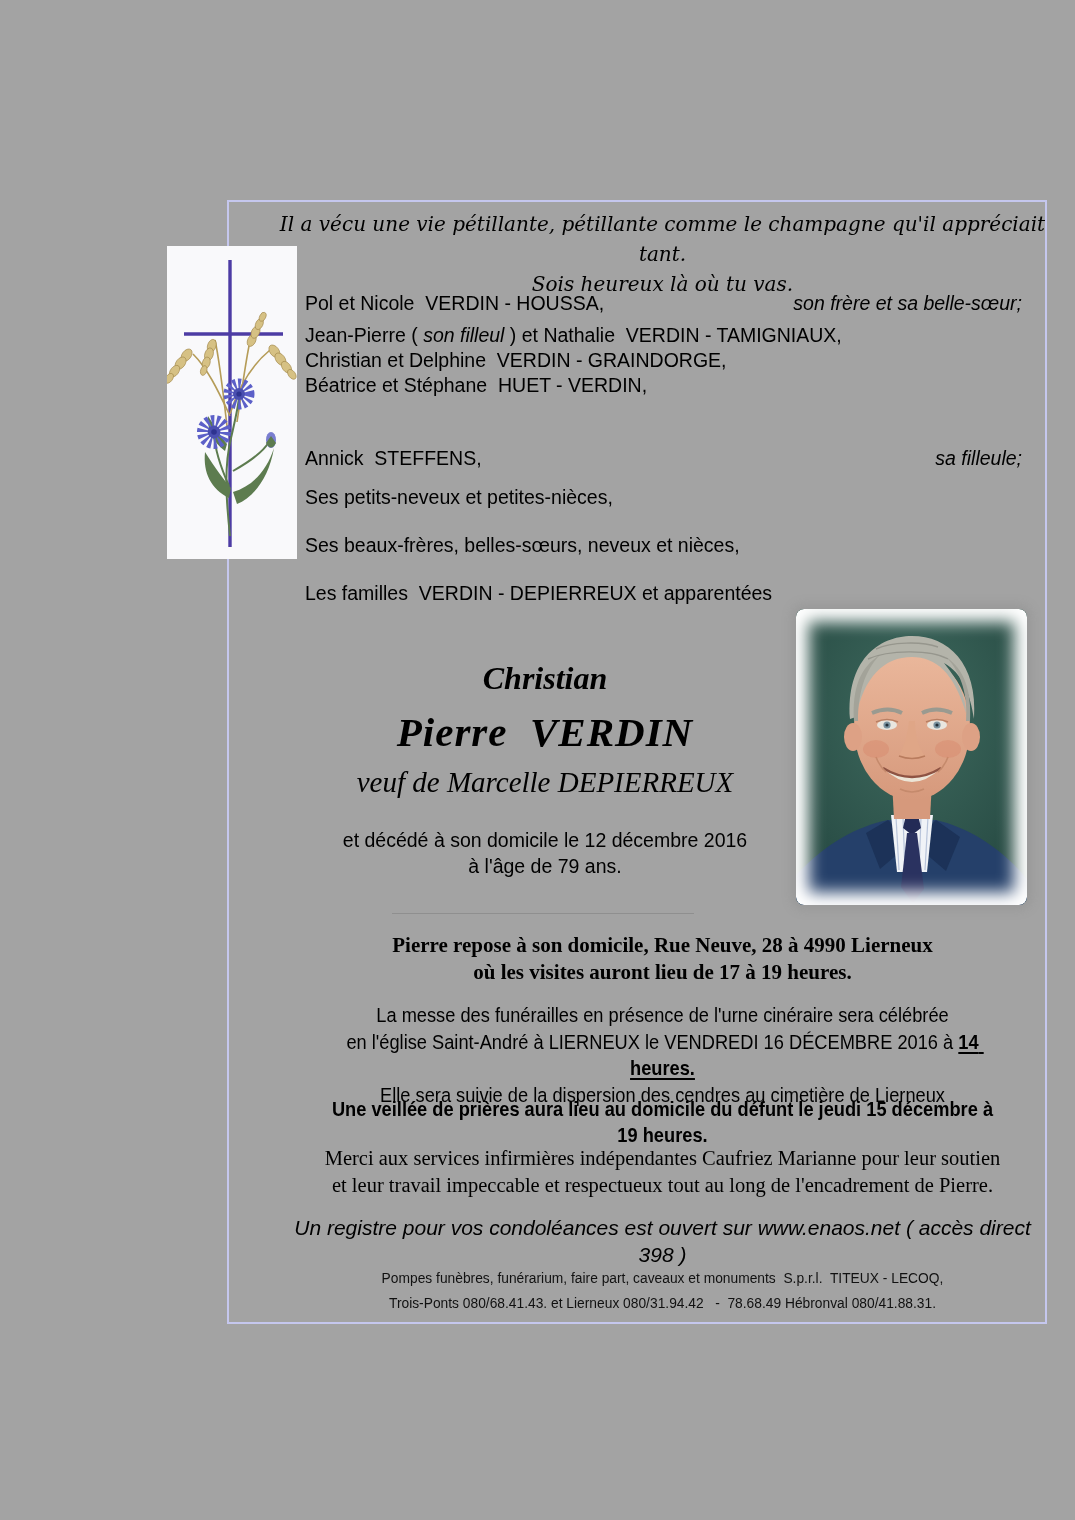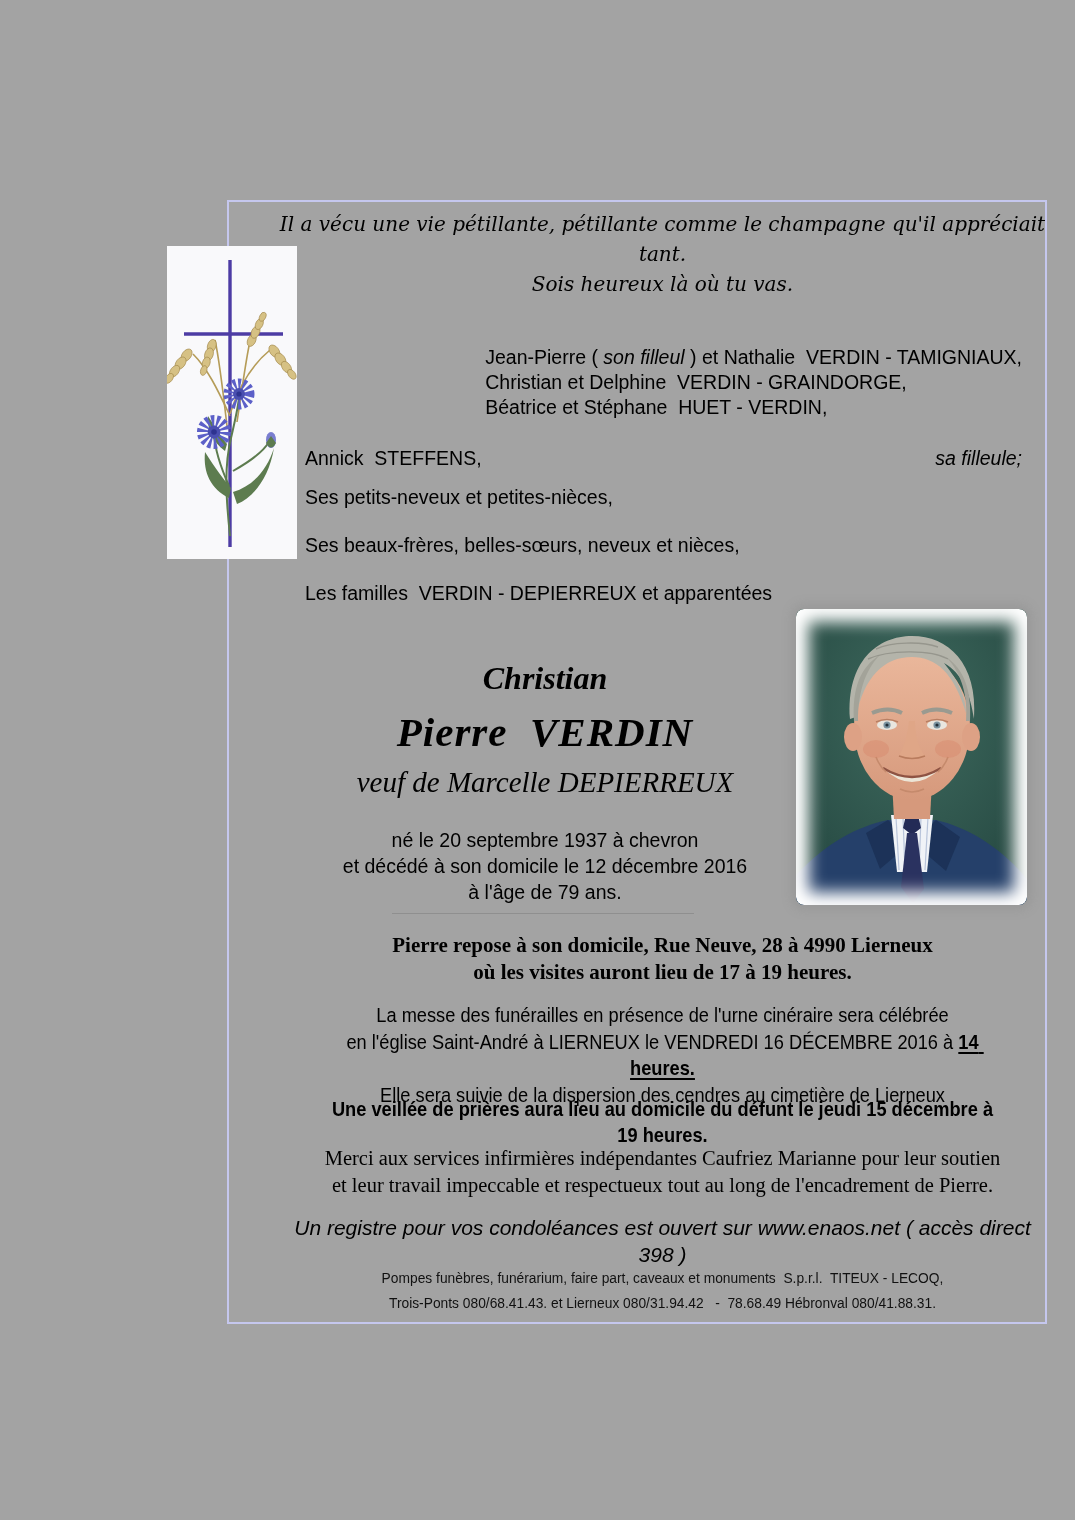--- a/index.html
+++ b/index.html
@@ -119,22 +119,26 @@
         <circle cx="47" cy="186" r="6.4" fill="#4a4fb0"></circle>
           <circle cx="47" cy="186" r="2.8" fill="#2e3390"></circle>
       </g>
       <g>
         <ellipse cx="104" cy="194" rx="5" ry="8" fill="#7a7ed0"></ellipse>
         <path d="M99,197 Q104,206 109,197 L104,190 Z" fill="#5d7c4f"></path>
       </g>
     </svg>
   </div>
 
-
-  <div class="abs fam-row" style="top:345px;flex-direction:column;">
+  <div class="abs fam-row" style="top:291px;">
+    <span class="t">Pol et Nicole  VERDIN - HOUSSA,</span>
+    <span class="t fam-rel">son frère et sa belle-sœur;</span>
+  </div>
+
+  <div class="abs fam-row" style="top:323px;">
     <span>
       <span class="t">Jean-Pierre ( </span><span class="t it">son filleul</span><span class="t"> ) et Nathalie  VERDIN - TAMIGNIAUX,</span>
       <br>
       <span class="t">Christian et Delphine  VERDIN - GRAINDORGE,</span><br>
       <span class="t">Béatrice et Stéphane  HUET - VERDIN,</span>
     </span>
   </div>
 
   <div class="abs fam-row" style="top:446px;">
     <span class="t">Annick  STEFFENS,</span>
@@ -151,21 +155,20 @@
 
   <div class="abs fam-row" style="top:581px;">
     <span class="t">Les familles  VERDIN - DEPIERREUX et apparentées</span>
   </div>
 
   <div class="abs name-col mr-title t">Christian</div>
   <div class="abs name-col mr-name t">Pierre  VERDIN</div>
   <div class="abs name-col mr-widower t">veuf de Marcelle DEPIERREUX</div>
 
   <div class="abs name-col life">
-    <div class="t">né le 20 septembre 1937 à chevron</div>
     <div class="t">et décédé à son domicile le 12 décembre 2016</div>
     <div class="t">à l'âge de 79 ans.</div>
   </div>
 
   <div class="abs sep"></div>
 
   <div class="abs photo">
     <svg width="231" height="296" viewBox="0 0 231 296" preserveAspectRatio="none">
       <defs>
         <radialGradient id="pbg" cx="50%" cy="36%" r="80%">

